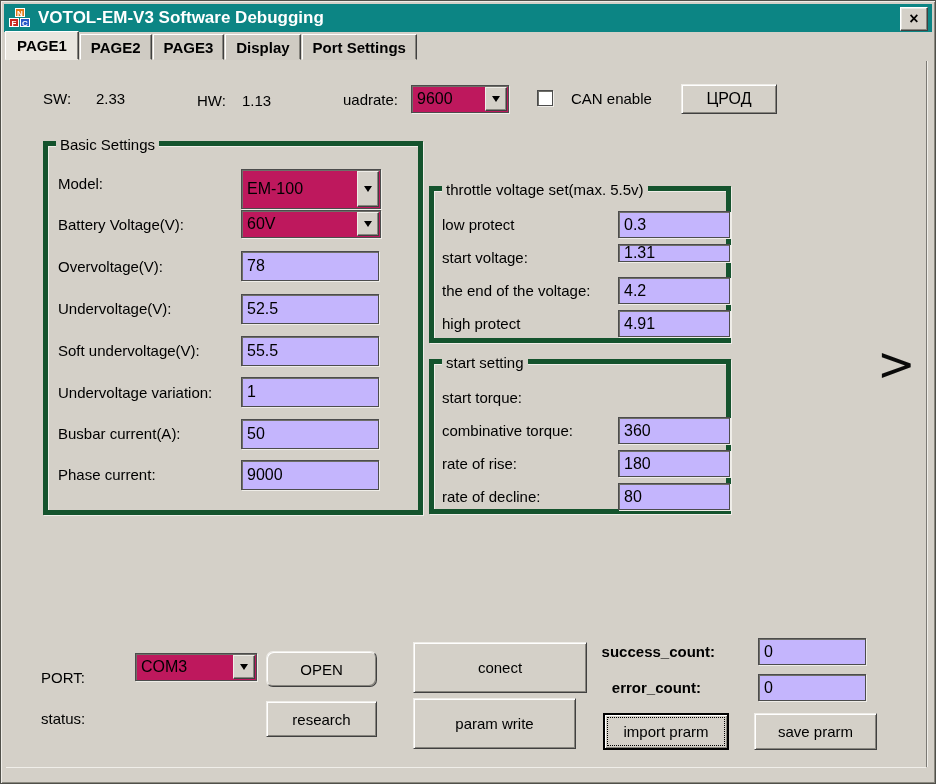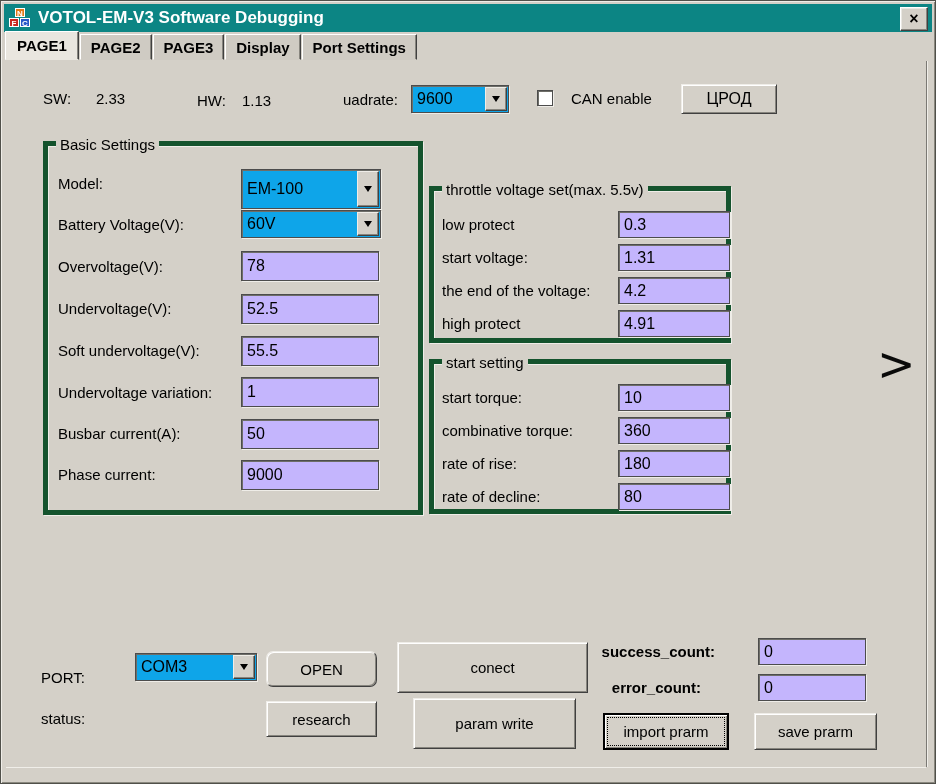--- a/index.html
+++ b/index.html
@@ -48,21 +48,21 @@
   .btn.default-focus{
     border:2px solid #000;outline:1px dotted #000;outline-offset:-5px;
     box-shadow:inset 1px 1px 0 #ffffff, inset -1px -1px 0 #87857e;
   }
   .edit{
     position:absolute;background:#c4b5fd;color:#000;
     border:1px solid #4c4c4c;box-shadow:inset 1px 1px 0 #6e6e68, 1px 1px 0 #efede8;
     font-family:"Liberation Sans",sans-serif;font-size:16px;padding:0 5px;box-sizing:border-box;margin:0;
   }
   .combo{
-    position:absolute;background:#0ea5e9;border:1px solid #4c4c4c;
+    position:absolute;background:#be185d;border:1px solid #4c4c4c;
     box-shadow:inset 1px 1px 0 #6e6e68, 1px 1px 0 #efede8;
     box-sizing:border-box;display:flex;align-items:center;
   }
   .combo .combo-text{flex:1;font-size:16px;color:#000;padding-left:5px;white-space:nowrap;overflow:hidden;}
   .combo .combo-btn{
     width:20px;align-self:stretch;margin:1px;background:#d4d0c8;
     border:1px solid;border-color:#efede8 #404040 #404040 #efede8;
     box-shadow:inset -1px -1px 0 #87857e;
     display:flex;align-items:center;justify-content:center;
   }
@@ -173,34 +173,33 @@
     <input class="edit" style="left: 193px; top: 314px; width: 138px; height: 30px;" value="9000">
   </div>
 
   <div class="groupbox" style="left:428px;top:185px;width:302px;height:157px;">
     <span class="gb-title">throttle voltage set(max. 5.5v)</span>
 
     <span class="lbl" style="left:8px;top:25px;">low protect</span>
     <input class="edit" style="left: 184px; top: 20px; width: 112px; height: 27px;" value="0.3">
 
     <span class="lbl" style="left:8px;top:58px;">start voltage:</span>
-    <input class="edit" style="left: 184px; top: 53px; width: 112px; height: 27px;" value="1.31">
+    <input class="edit" style="left: 184px; top: 53px; width: 112px; height: 18px;" value="1.31">
 
     <span class="lbl" style="left:8px;top:91px;">the end of the voltage:</span>
     <input class="edit" style="left: 184px; top: 86px; width: 112px; height: 27px;" value="4.2">
 
     <span class="lbl" style="left:8px;top:124px;">high protect</span>
     <input class="edit" style="left: 184px; top: 119px; width: 112px; height: 27px;" value="4.91">
   </div>
 
   <div class="groupbox" style="left:428px;top:358px;width:302px;height:155px;">
     <span class="gb-title">start setting</span>
 
     <span class="lbl" style="left:8px;top:25px;">start torque:</span>
-    <input class="edit" style="left: 184px; top: 20px; width: 112px; height: 27px;" value="10">
 
     <span class="lbl" style="left:8px;top:58px;">combinative torque:</span>
     <input class="edit" style="left: 184px; top: 53px; width: 112px; height: 27px;" value="360">
 
     <span class="lbl" style="left:8px;top:91px;">rate of rise:</span>
     <input class="edit" style="left: 184px; top: 86px; width: 112px; height: 27px;" value="180">
 
     <span class="lbl" style="left:8px;top:124px;">rate of decline:</span>
     <input class="edit" style="left: 184px; top: 119px; width: 112px; height: 27px;" value="80">
   </div>
@@ -220,21 +219,21 @@
   </div>
   <div class="btn" style="left:265px;top:650px;width:111px;height:36px;border-radius:7px;">
     <span>OPEN</span>
   </div>
 
   <span class="lbl" style="left:40px;top:709px;">status:</span>
   <div class="btn" style="left:265px;top:700px;width:111px;height:36px;">
     <span>research</span>
   </div>
 
-  <div class="btn" style="left:396px;top:641px;width:191px;height:51px;justify-content:center;">
+  <div class="btn" style="left:412px;top:641px;width:174px;height:51px;justify-content:center;">
     <span>conect</span>
   </div>
   <div class="btn" style="left:412px;top:697px;width:163px;height:51px;">
     <span>param write</span>
   </div>
 
   <span class="lbl" style="left:594px;top:642px;width:120px;text-align:right;font-weight:bold;">success_count:</span>
   <input class="edit" style="left: 757px; top: 637px; width: 108px; height: 27px;" value="0">
 
   <span class="lbl" style="left:594px;top:678px;width:106px;text-align:right;font-weight:bold;">error_count:</span>

